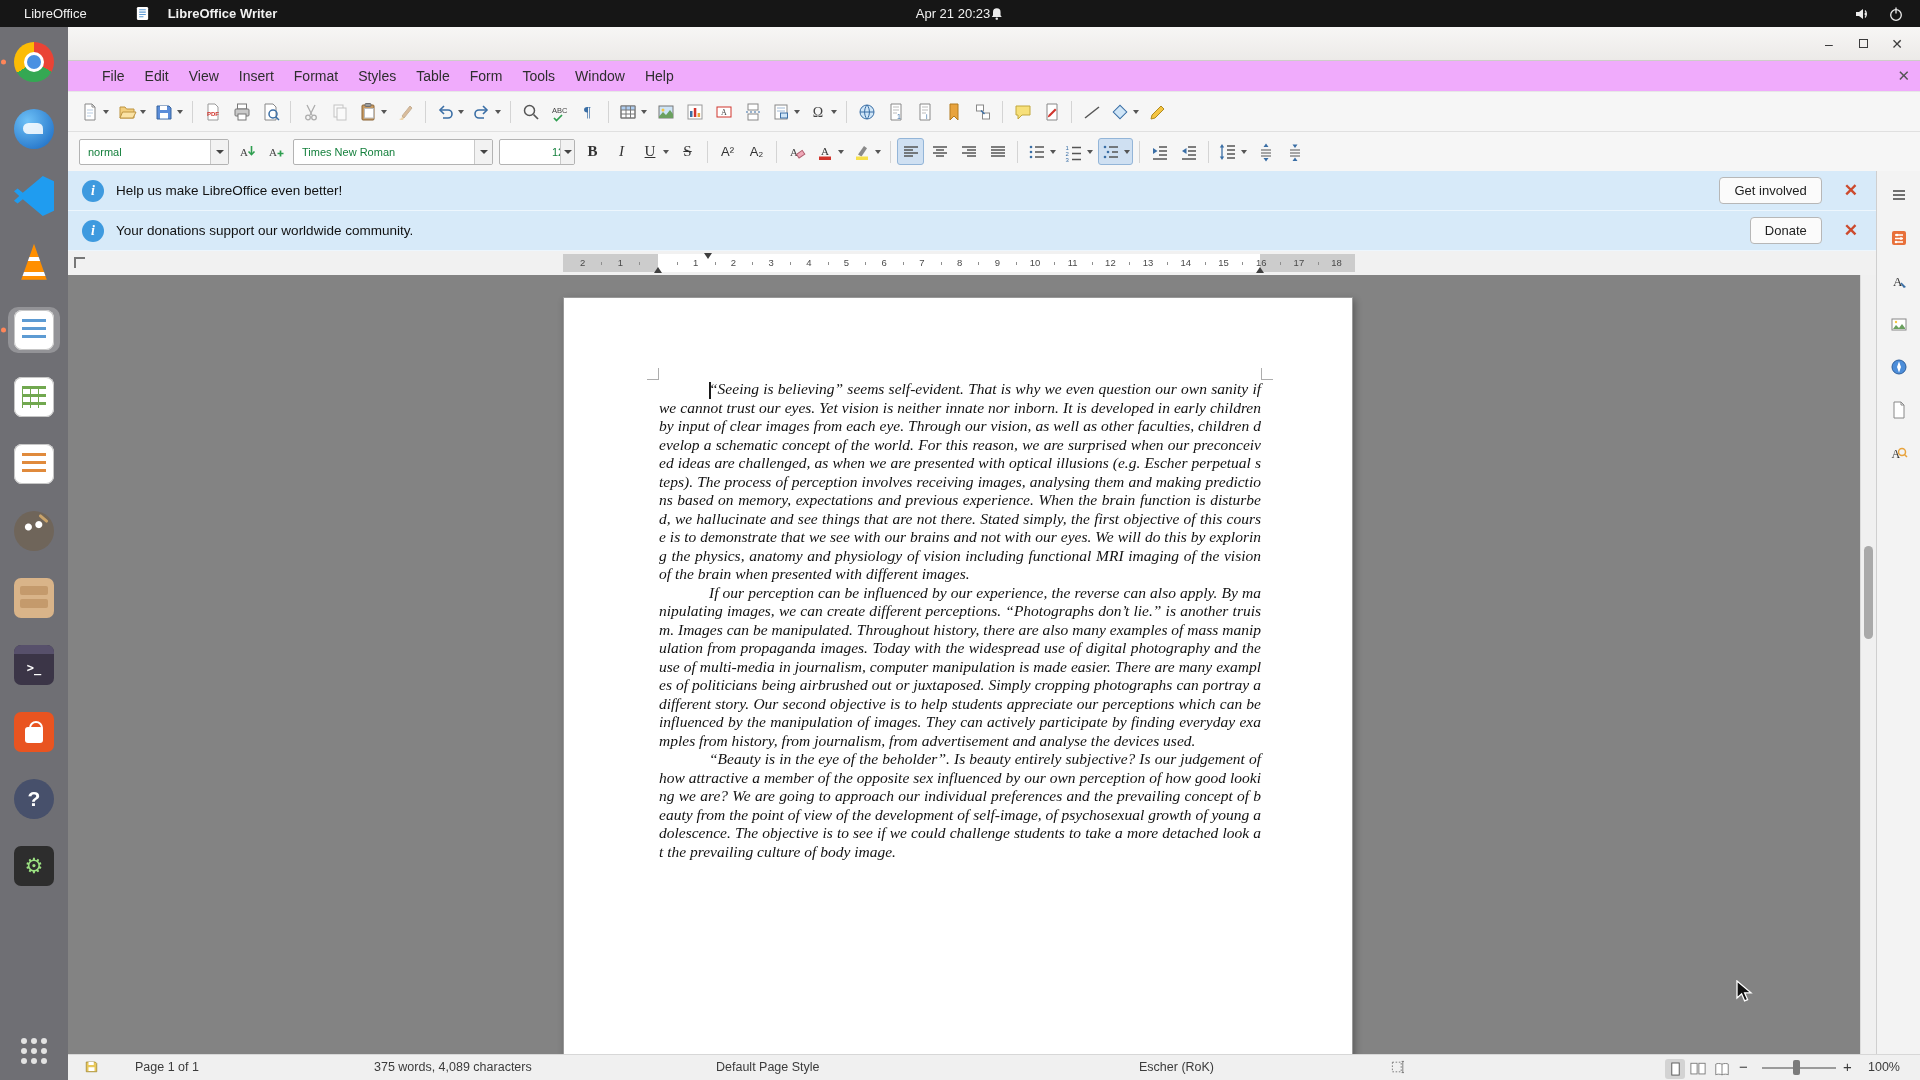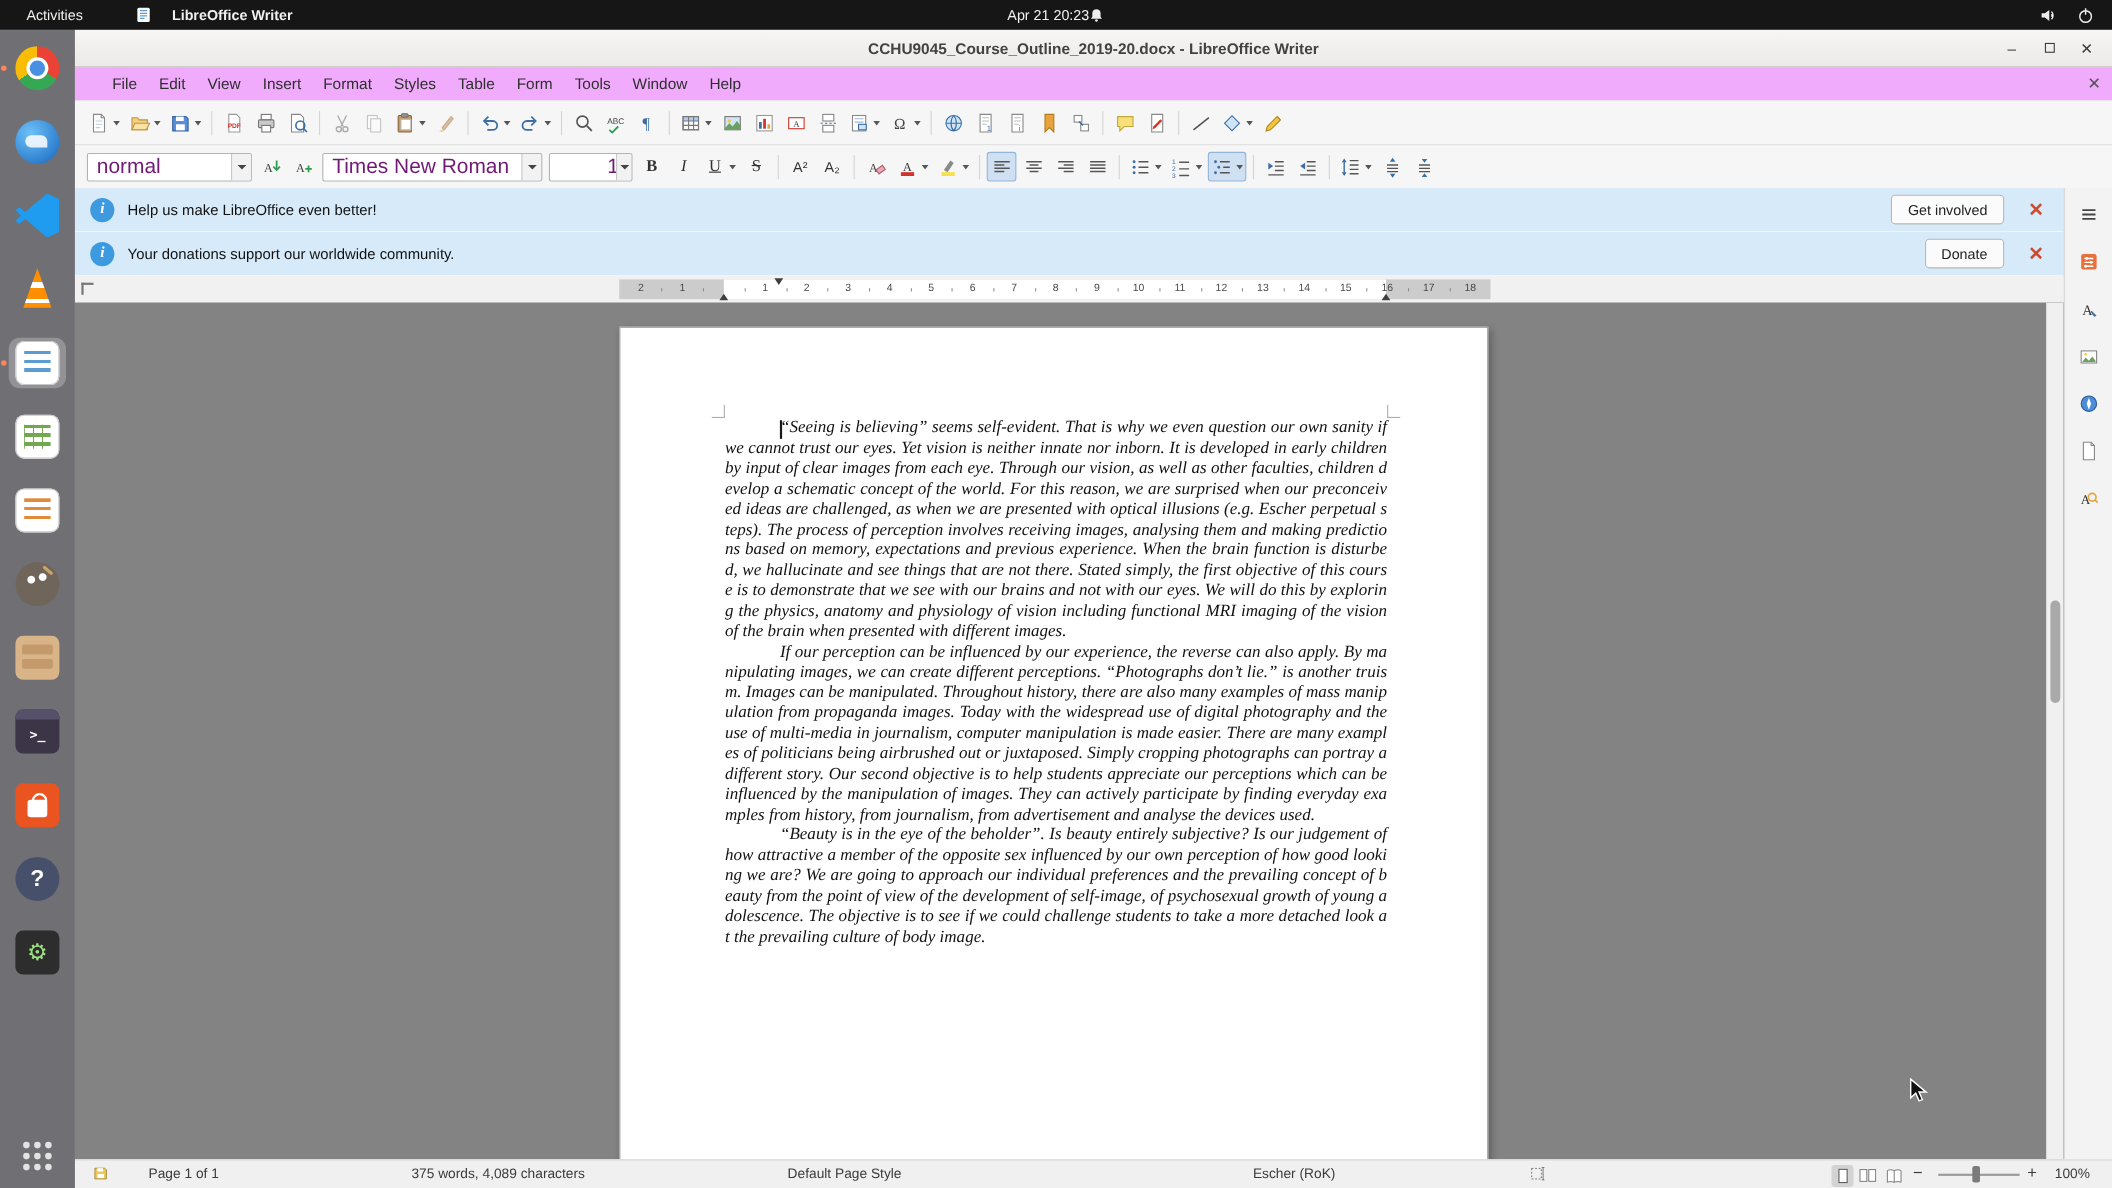--- a/index.html
+++ b/index.html
@@ -83,21 +83,21 @@
     font-size:13px;color:#333;line-height:1}
   .gb{font-family:"Liberation Serif",serif;font-weight:bold;font-size:15px}
   .gi{font-family:"Liberation Serif",serif;font-style:italic;font-size:15px}
   .gu{font-family:"Liberation Serif",serif;text-decoration:underline;font-size:15px}
   .gs{font-family:"Liberation Serif",serif;text-decoration:line-through;font-size:15px}
   .dd{width:0;height:0;border-left:3.5px solid transparent;border-right:3.5px solid transparent;
     border-top:4px solid #555;margin-left:3px}
   .tsep{width:1px;height:22px;background:#d4d4d4;margin:0 5px;flex:0 0 auto}
   .combo{display:inline-flex;align-items:center;height:26px;background:#fff;border:1px solid #b3b3b3;
     border-radius:2px;margin:0 3px;overflow:hidden}
-  .combo-text{flex:1;padding:0 8px;font-size:19px;color:#701a75;white-space:nowrap;overflow:hidden}
+  .combo-text{flex:1;padding:0 8px;font-size:11px;color:#15803d;white-space:nowrap;overflow:hidden}
   .combo-arrow{width:18px;align-self:stretch;display:flex;align-items:center;justify-content:center;
     border-left:1px solid #c9c9c9;background:#f2f2f2}
   .caret{width:0;height:0;border-left:4px solid transparent;border-right:4px solid transparent;border-top:4.5px solid #444}
 
   .body-row{flex:1;display:flex;min-height:0}
   .main-col{flex:1;display:flex;flex-direction:column;min-width:0}
 
   .infobar{height:40px;display:flex;align-items:center;background:#d7eaf9;border-bottom:1px solid #edf6fd;
     padding:0 10px 0 14px;flex:0 0 auto}
   .info-ic{width:22px;height:22px;border-radius:50%;background:#3e9adf;color:#fff;
@@ -146,21 +146,21 @@
   .zoom-thumb{position:absolute;left:31px;top:-7px;width:7px;height:15px;background:#7b7b7b;border-radius:2px}
   .vl{display:inline-flex;align-items:center;justify-content:center;width:20px;height:20px;border-radius:3px;margin-top:2px}
   .vl.pressed{background:#d3d3d3}
 
   .mouse{position:absolute;left:1735px;top:980px;z-index:99;pointer-events:none}
 </style>
 </head>
 <body>
 
 <div class="topbar">
-  <span class="tb-activities">Activities</span>
+  <span class="tb-activities">LibreOffice</span>
   <span class="tb-app">
     <svg width="15" height="15" viewBox="0 0 16 16">
         <rect x="2" y="1" width="12" height="14" rx="1.5" fill="#fff"></rect>
         <path d="M4.5 4h7M4.5 6.5h7M4.5 9h7M4.5 11.5h4.5" stroke="#5d9bd3" stroke-width="1.2"></path>
       </svg>
     <span>LibreOffice Writer</span>
   </span>
   <span class="tb-center">
     <span>Apr 21 20:23</span>
     <svg width="14" height="14" viewBox="0 0 16 16">
@@ -225,21 +225,20 @@
       <i></i>
       <i></i>
       <i></i>
       <i></i>
   </div>
 </div>
 
 <div class="window">
 
   <div class="titlebar">
-    <span class="title">CCHU9045_Course_Outline_2019-20.docx - LibreOffice Writer</span>
     <span class="winbtns">
       <button class="wbtn">–</button>
       <button class="wbtn">
           <span class="wmax"></span>
         </button>
       <button class="wbtn">✕</button>
     </span>
   </div>
 
   <div class="menubar">

